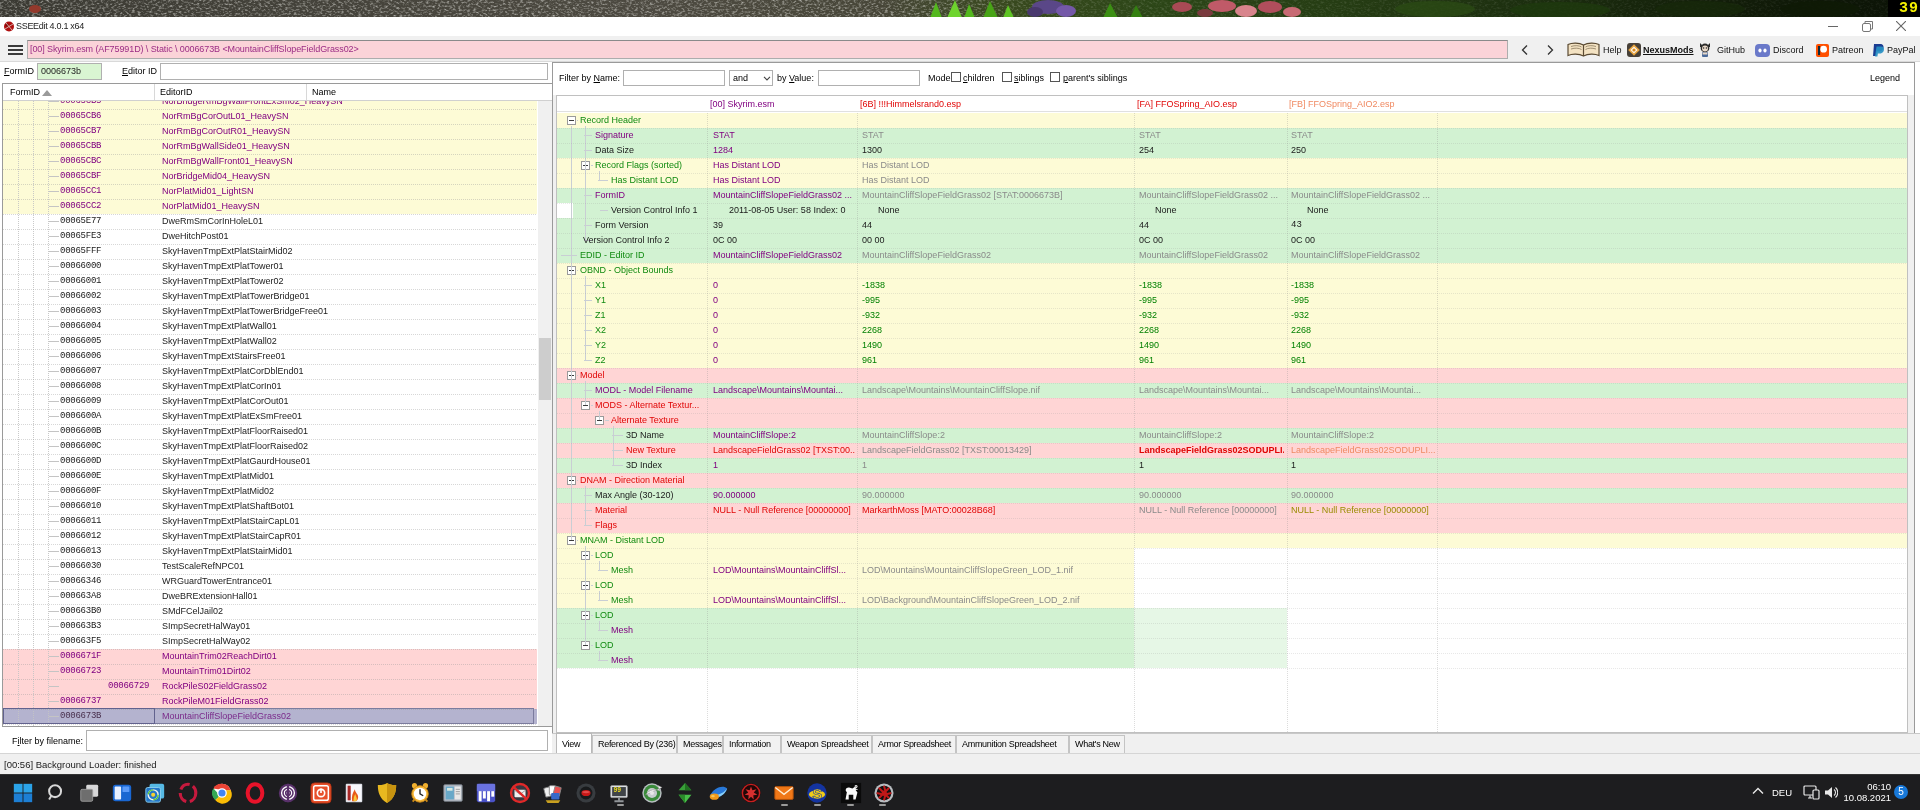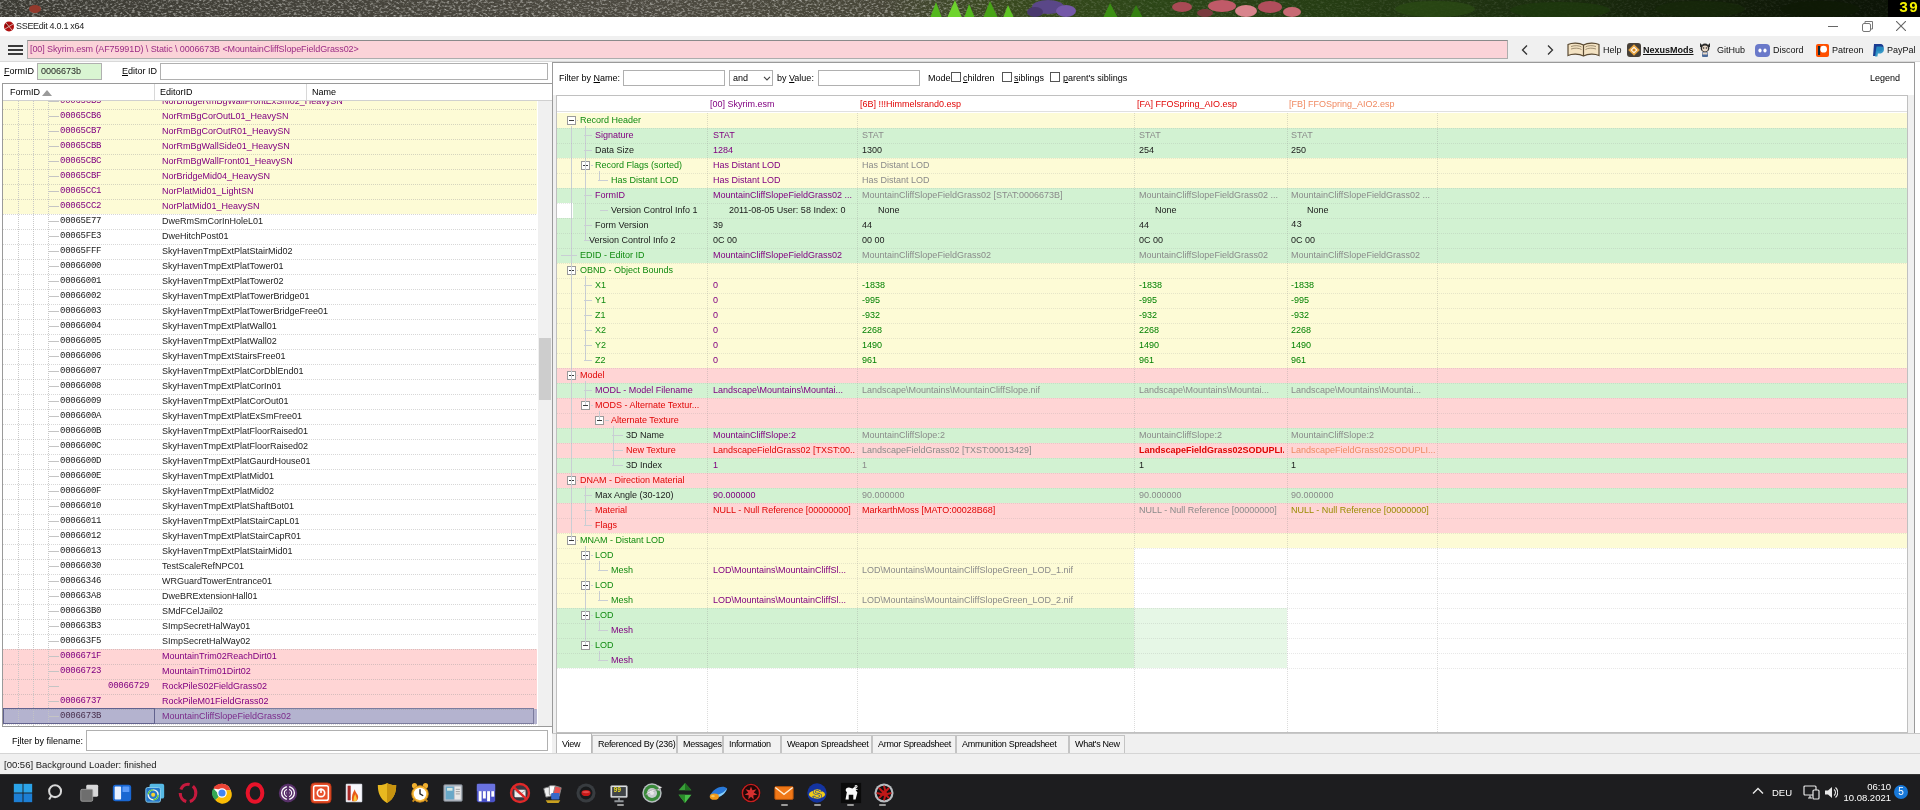--- a/index.html
+++ b/index.html
@@ -506,21 +506,21 @@
 <div class="hd" style="left:27px;top:7px;width:8px;"></div>
 <div class="cell" style="left:38px;width:110px;color:#1a1a1a;">Form Version</div>
 <div class="cell" style="left:156px;width:142px;color:#1a1a1a;">39</div>
 <div class="cell" style="left:305px;width:269px;color:#1a1a1a;">44</div>
 <div class="cell" style="left:582px;width:145px;color:#1a1a1a;">44</div>
 <div class="cell" style="left:734px;width:144px;color:#1a1a1a;font-family:Liberation Mono, monospace;">43</div>
 </div>
 <div class="row" style="left:0;top:120px;width:1350px;">
 <div class="abs" style="left:0px;top:0;width:1350px;height:15px;background:#d2f2d2;"></div>
 <div class="hd" style="left:27px;top:7px;width:8px;"></div>
-<div class="cell" style="left:32px;width:110px;color:#1a1a1a;">Version Control Info 2</div>
+<div class="cell" style="left:26px;width:110px;color:#1a1a1a;">Version Control Info 2</div>
 <div class="cell" style="left:156px;width:142px;color:#1a1a1a;">0C 00</div>
 <div class="cell" style="left:305px;width:269px;color:#1a1a1a;">00 00</div>
 <div class="cell" style="left:582px;width:145px;color:#1a1a1a;">0C 00</div>
 <div class="cell" style="left:734px;width:144px;color:#1a1a1a;">0C 00</div>
 </div>
 <div class="row" style="left:0;top:135px;width:1350px;">
 <div class="abs" style="left:0px;top:0;width:1350px;height:15px;background:#d2f2d2;"></div>
 <div class="hd" style="left:4px;top:7px;width:16px;"></div>
 <div class="cell" style="left:23px;width:125px;color:#108a10;">EDID - Editor ID</div>
 <div class="cell" style="left:156px;width:142px;color:#800080;">MountainCliffSlopeFieldGrass02</div>
@@ -698,21 +698,21 @@
 <div class="ebox" style="left:24px;top:3px;"></div>
 <div class="hd" style="left:34px;top:7px;width:2px;"></div>
 <div class="cell" style="left:38px;width:110px;color:#108a10;">LOD</div>
 </div>
 <div class="row" style="left:0;top:480px;width:1350px;">
 <div class="abs" style="left:0px;top:0;width:300px;height:15px;background:#fdfbd6;"></div>
 <div class="abs" style="left:300px;top:0;width:277px;height:15px;background:#fdfbd6;"></div>
 <div class="hd" style="left:41px;top:7px;width:10px;"></div>
 <div class="cell" style="left:54px;width:94px;color:#108a10;">Mesh</div>
 <div class="cell" style="left:156px;width:142px;color:#800080;">LOD\Mountains\MountainCliffSl...</div>
-<div class="cell" style="left:305px;width:269px;color:#8a8a8a;">LOD\Mountains\MountainCliffSlopeGreen_LOD_2.nif</div>
+<div class="cell" style="left:305px;width:269px;color:#8a8a8a;">LOD\Background\MountainCliffSlopeGreen_LOD_2.nif</div>
 </div>
 <div class="row" style="left:0;top:495px;width:1350px;">
 <div class="abs" style="left:0px;top:0;width:577px;height:15px;background:#d2f2d2;"></div>
 <div class="abs" style="left:577px;top:0;width:153px;height:15px;background:#e6f7e6;"></div>
 <div class="ebox" style="left:24px;top:3px;"></div>
 <div class="hd" style="left:34px;top:7px;width:2px;"></div>
 <div class="cell" style="left:38px;width:110px;color:#108a10;">LOD</div>
 </div>
 <div class="row" style="left:0;top:510px;width:1350px;">
 <div class="abs" style="left:0px;top:0;width:577px;height:15px;background:#d2f2d2;"></div>

